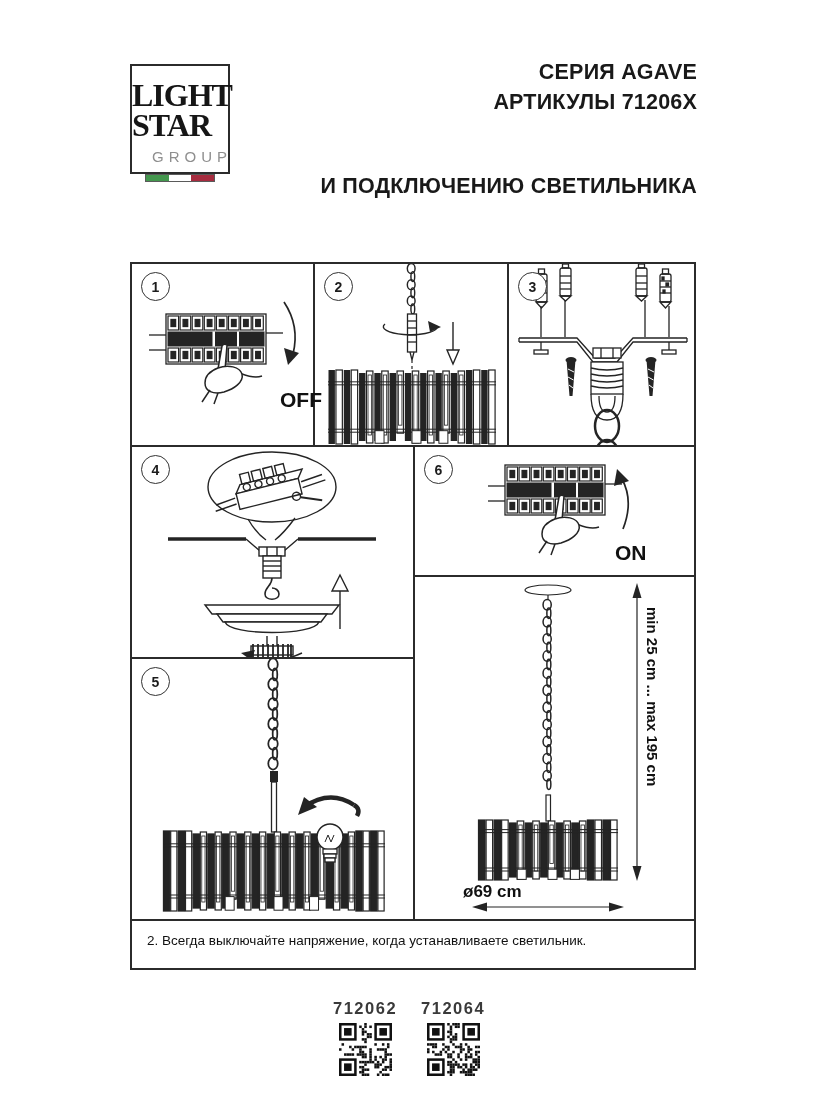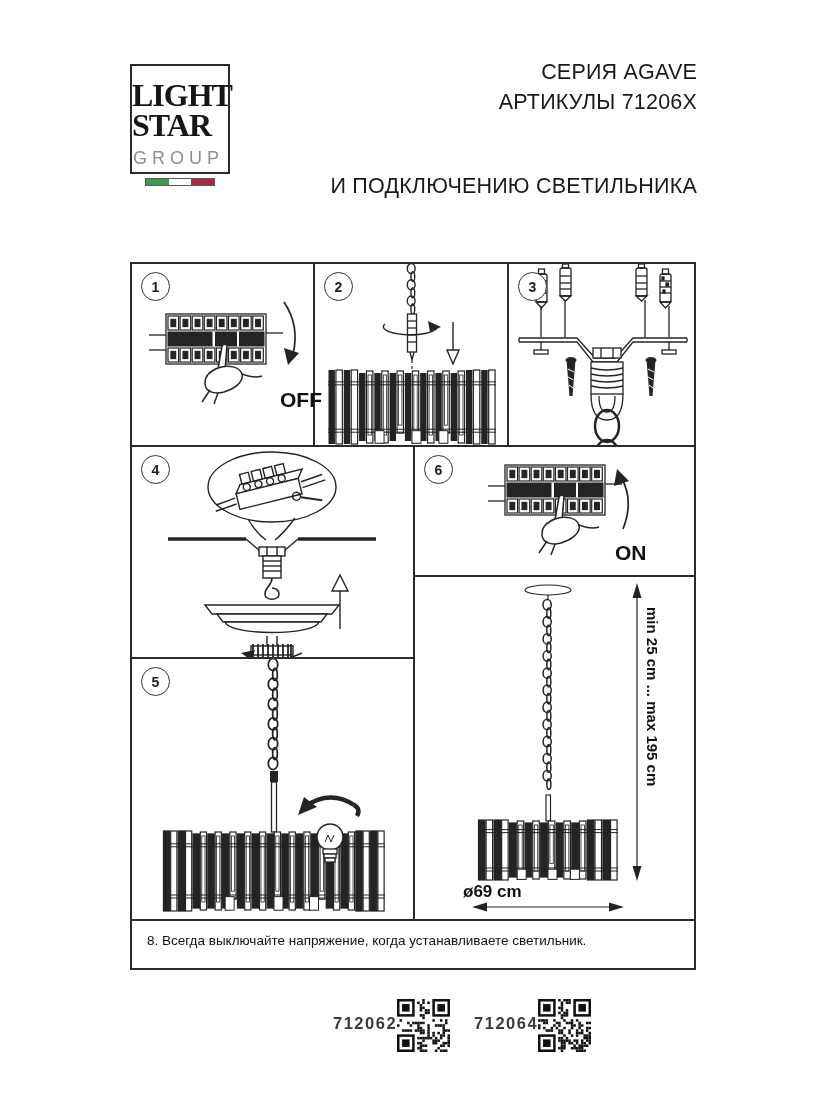--- a/index.html
+++ b/index.html
@@ -4,44 +4,44 @@
 <style>
   html,body{margin:0;padding:0;background:#ffffff;}
   .sheet{position:relative;width:826px;height:1099px;background:#fff;overflow:hidden;
          font-family:"Liberation Sans",sans-serif;color:#1c1c1c;}
   
   .logo-box{position:absolute;left:130px;top:64px;width:100px;height:110px;
             border:2px solid #2b2b2b;box-sizing:border-box;text-align:left;background:#fff;}
   .logo-l1,.logo-l2{font-family:"Liberation Serif",serif;font-weight:700;font-size:32px;
             line-height:.95;letter-spacing:-1px;color:#161616;}
   .logo-l1{margin-top:14px;}
-  .logo-l3{font-size:18px;letter-spacing:5px;color:#8f8f8f;margin-top:7px;padding-left:1px;}
+  .logo-l3{font-size:15px;letter-spacing:5px;color:#8f8f8f;margin-top:7px;padding-left:20px;}
   .flag{width:70px;height:8px;margin:9px auto 0;border:1px solid #5a5a5a;display:flex;box-sizing:border-box;}
   .flag div{flex:1;}
   
-  .hdr{position:absolute;right:129px;text-align:center;font-weight:400;font-size:21.5px;
+  .hdr{position:absolute;right:129px;text-align:center;font-weight:700;font-size:21.5px;
        letter-spacing:.2px;color:#191919;white-space:nowrap;}
   
   .grid{position:absolute;left:130px;top:262px;width:566px;height:708px;
         border:2px solid #2b2b2b;box-sizing:border-box;background:#fff;}
   .panel{position:absolute;box-sizing:border-box;background:#fff;}
   .b-r{border-right:2px solid #2b2b2b;} .b-b{border-bottom:2px solid #2b2b2b;} .b-t{border-top:2px solid #2b2b2b;}
   .panel svg{position:absolute;left:0;top:0;}
   .stepnum{position:absolute;left:9px;top:8px;width:27px;height:27px;border:1.7px solid #333;
            border-radius:50%;display:flex;align-items:center;justify-content:center;
            font-weight:700;font-size:14px;background:#fff;z-index:3;}
   .biglabel{position:absolute;font-weight:700;font-size:21px;color:#111;z-index:3;margin-left:32px;}
   .dim-v{position:absolute;left:229px;top:30px;height:262px;display:flex;align-items:center;
          writing-mode:vertical-rl;font-weight:700;font-size:15px;color:#111;white-space:nowrap;}
   .dim-h{position:absolute;left:48px;top:305px;width:170px;text-align:left;
          font-weight:700;font-size:17px;color:#111;}
   .notes{font-size:13.5px;line-height:21px;padding:9px 0 0 15px;color:#111;}
   
   .codes{position:absolute;left:333px;top:999px;display:flex;gap:24px;}
-  .code-col{display:flex;flex-direction:row;align-items:center;}
+  .code-col{display:flex;flex-direction:column;align-items:center;}
   .code-label{font-weight:700;font-size:16.5px;letter-spacing:1.5px;color:#3a3a3a;margin-bottom:5px;}
   .qr{width:53px;height:53px;}
   .defs-holder{position:absolute;width:0;height:0;overflow:hidden;}
 </style>
 </head>
 <body>
 
 <div class="sheet">
 
   <div class="logo-box">
@@ -546,21 +546,21 @@
           <line x1="65" y1="330" x2="201" y2="330"></line>
           <path d="M57,330 L72,325.5 L72,334.5 Z" fill="#242424" stroke="none"></path>
           <path d="M209,330 L194,325.5 L194,334.5 Z" fill="#242424" stroke="none"></path>
         </g>
       </svg>
       <span class="dim-v">min 25 cm ... max 195 cm</span>
       <span class="dim-h">ø69 cm</span>
     </div>
 
     <div class="panel b-t notes" style="left:0;top:655px;width:562px;height:49px">
-      <div>8. Всегда выключайте напряжение, когда устанавливаете светильник.</div>
+      <div>2. Всегда выключайте напряжение, когда устанавливаете светильник.</div>
     </div>
   </div>
 
   <div class="codes">
     <div class="code-col">
       <span class="code-label">712062</span>
       <div class="qr"><svg viewBox="0 0 52.5 52.5" width="100%" height="100%">
             <rect x="0" y="25" width="2.5" height="2.5" fill="#111"></rect>
             <rect x="2.5" y="20" width="2.5" height="2.5" fill="#111"></rect>
             <rect x="5" y="30" width="2.5" height="2.5" fill="#111"></rect>

